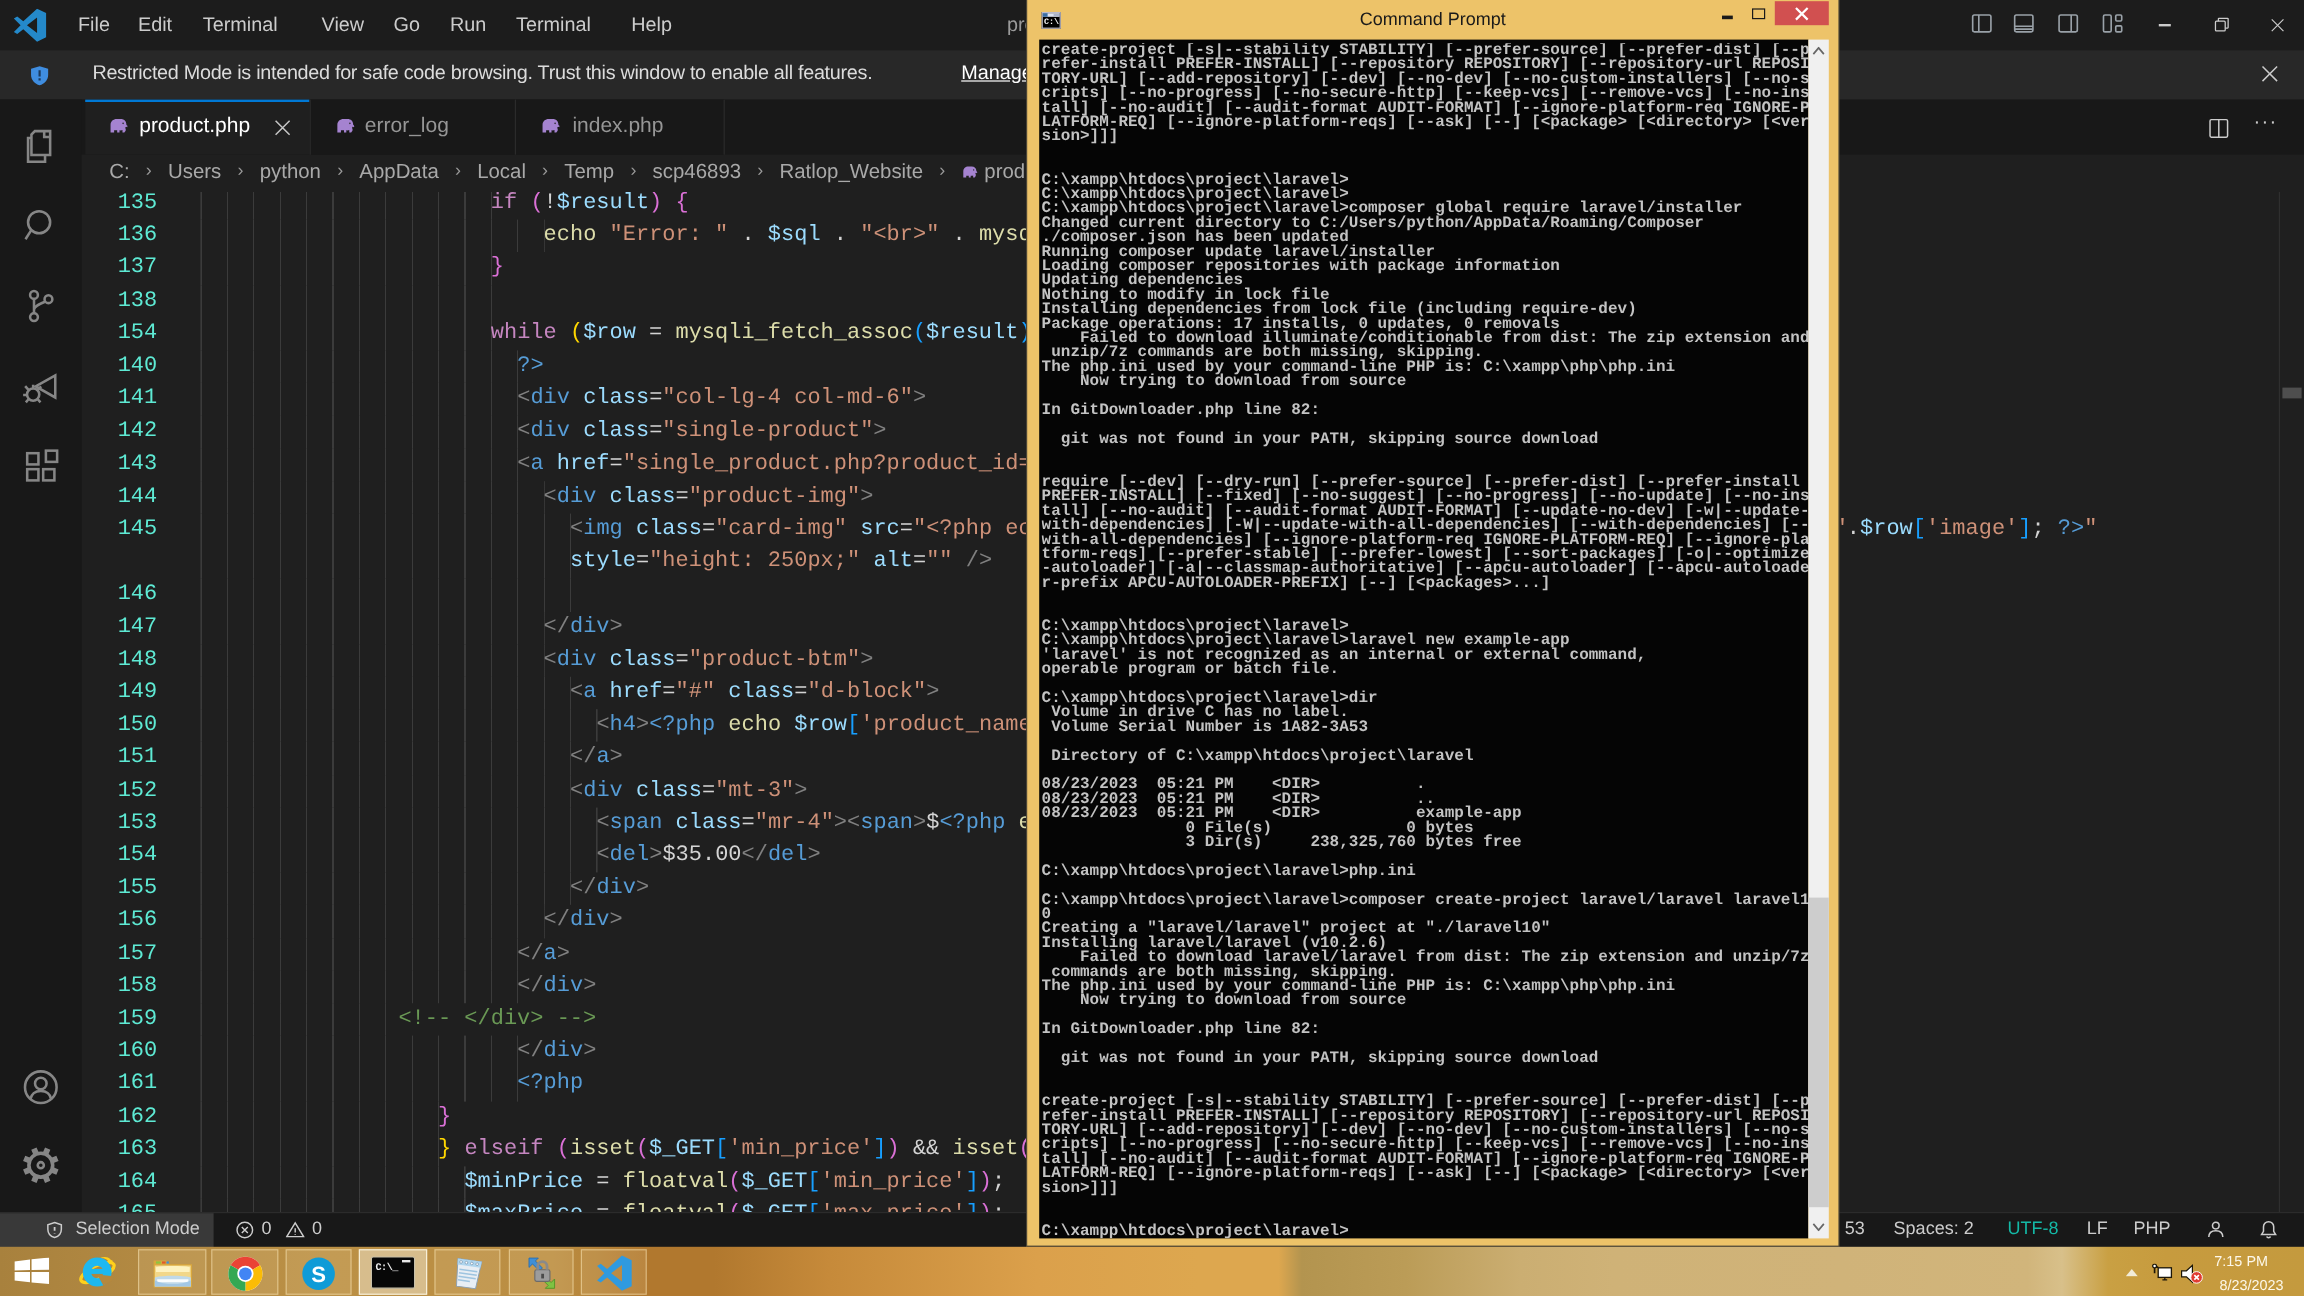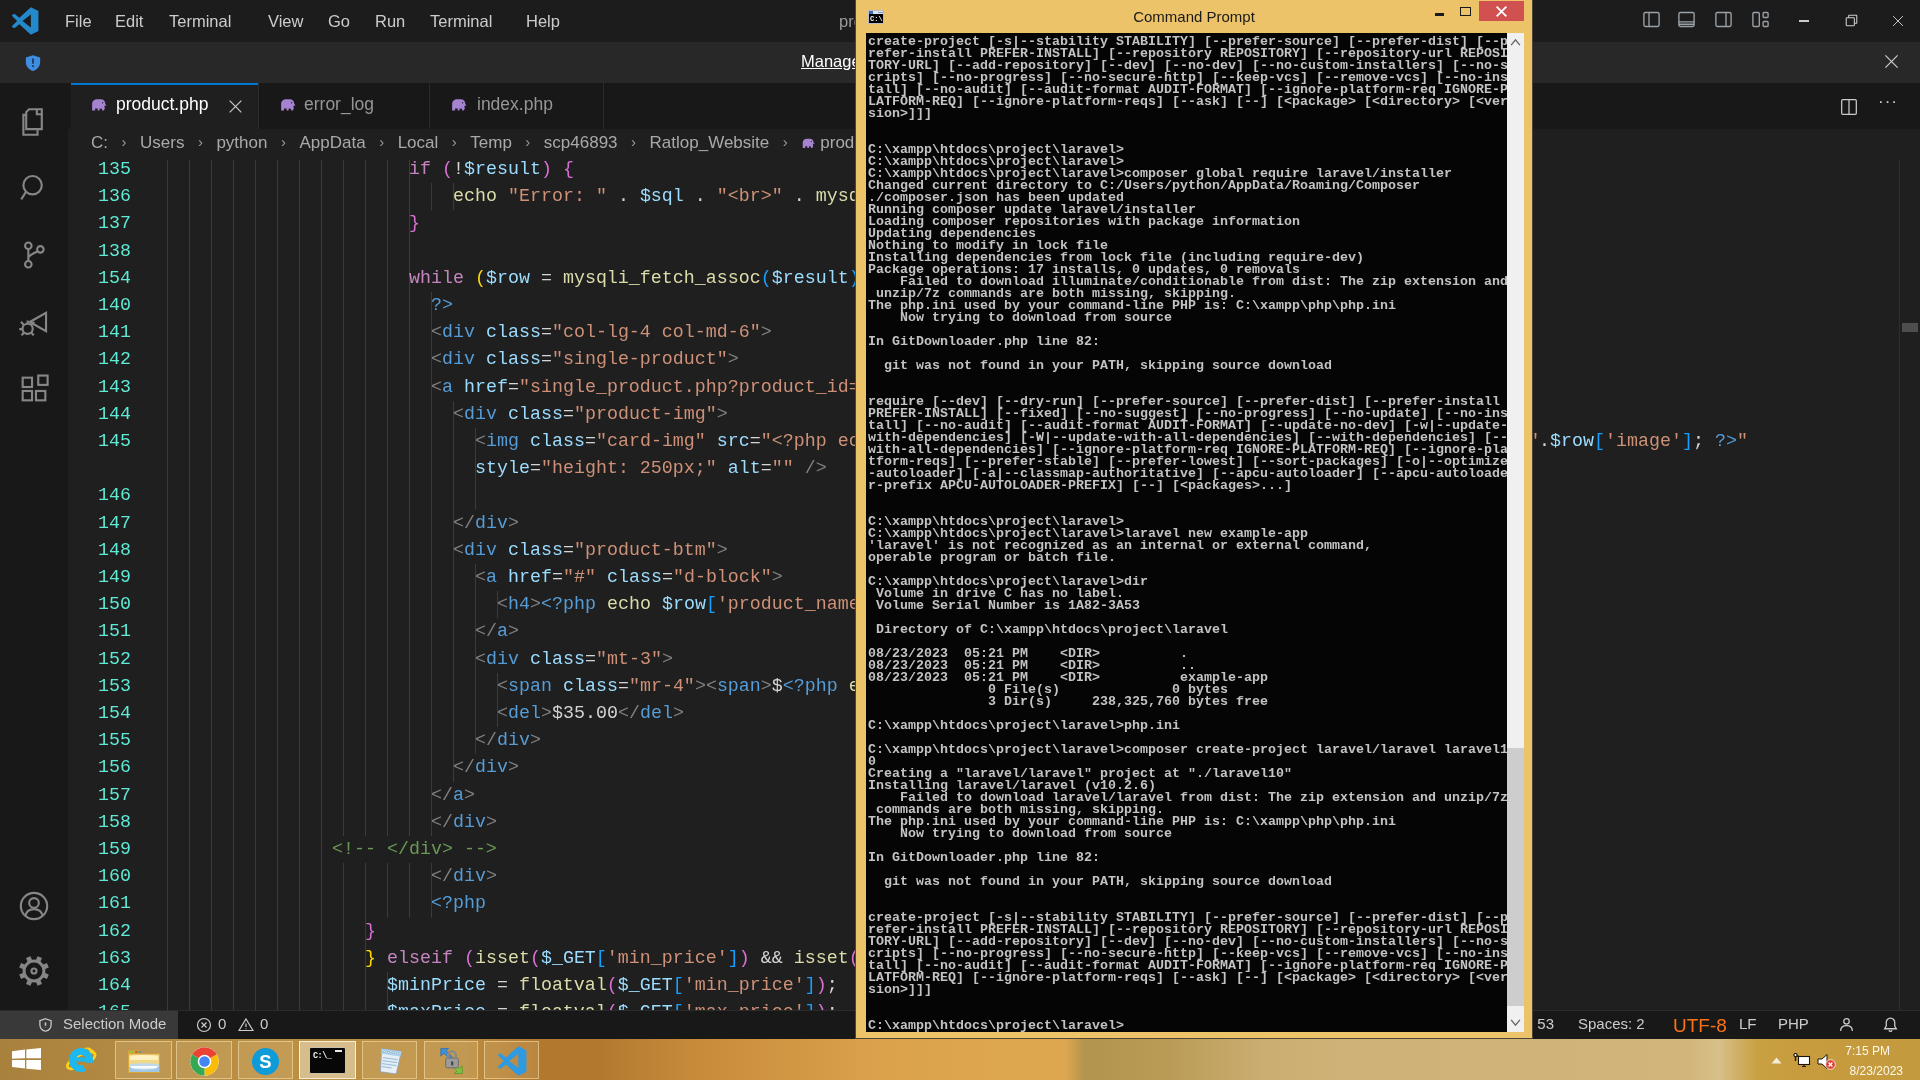--- a/index.html
+++ b/index.html
@@ -49,20 +49,21 @@
     </svg>
 <svg class="r" style="left:1892px;top:15px" width="12" height="12" viewBox="0 0 16 16" stroke="#cccccc" stroke-width="1.3">
       <path d="M1.5 1.5 L14.5 14.5 M14.5 1.5 L1.5 14.5"></path>
     </svg>
 
 <div class="r" style="left:0;top:42px;width:1920px;height:41px;background:#282828"></div>
 <svg class="r" style="left:24px;top:53px" width="18" height="20" viewBox="0 0 24 24">
  <path fill="#3f8de0" d="M12 1.5 L21.5 4.5 V11 C21.5 16.8 17.4 21 12 22.8 C6.6 21 2.5 16.8 2.5 11 V4.5 Z"></path>
  <path fill="#1b3a5e" d="M10.8 6 h2.4 v7 h-2.4 Z M10.8 15 h2.4 v2.4 h-2.4 Z"></path>
 </svg>
+<div class="r" style="left:77px;top:52px;font-size:16.5px;letter-spacing:-0.25px;color:#dcdcdc">Restricted Mode is intended for safe code browsing. Trust this window to enable all features.</div>
 <div class="r" style="left:801px;top:52px;font-size:16.5px;color:#ffffff;text-decoration:underline">Manage</div>
 <svg class="r" style="left:1884px;top:54px" width="15" height="15" viewBox="0 0 16 16" stroke="#cccccc" stroke-width="1.3">
       <path d="M1.5 1.5 L14.5 14.5 M14.5 1.5 L1.5 14.5"></path>
     </svg>
 
 <div class="r" style="left:0;top:83px;width:1920px;height:46px;background:#181818"></div>
 
 <div class="r" style="left:71px;top:83px;width:187px;height:46px;background:#1f1f1f;border-top:2px solid #0078d4"></div>
 <div class="r" style="left:258px;top:83px;width:172px;height:46px;background:#181818;border-right:1px solid #2b2b2b;border-left:1px solid #2b2b2b"></div>
 <div class="r" style="left:430px;top:83px;width:174px;height:46px;background:#181818;border-right:1px solid #2b2b2b"></div>
@@ -253,21 +254,21 @@
     </svg>
 <div class="r" style="left:218px;top:1015px;font-size:15px;color:#cccccc">0</div>
 <svg class="r" style="left:238px;top:1017px" width="16" height="16" viewBox="0 0 16 16" fill="none" stroke="#cccccc" stroke-width="1.2">
       <path d="M8 2 L15 13.5 H1 Z"></path>
       <path d="M8 6.5 V10 M8 11.5 V12.2"></path>
     </svg>
 <div class="r" style="left:260px;top:1015px;font-size:15px;color:#cccccc">0</div>
 
 <div class="r" style="left:1400px;top:1015px;width:154px;text-align:right;font-size:15px;color:#cccccc">Ln 145, Col 53</div>
 <div class="r" style="left:1578px;top:1015px;font-size:15px;color:#cccccc">Spaces: 2</div>
-<div class="r" style="left:1673px;top:1015px;font-size:19px;color:#f97316">UTF-8</div>
+<div class="r" style="left:1673px;top:1015px;font-size:15px;color:#14b8a6">UTF-8</div>
 <div class="r" style="left:1739px;top:1015px;font-size:15px;color:#cccccc">LF</div>
 <div class="r" style="left:1778px;top:1015px;font-size:15px;color:#cccccc">PHP</div>
 <svg class="r" style="left:1838px;top:1016px" width="17" height="17" viewBox="0 0 16 16" fill="none" stroke="#cccccc" stroke-width="1.2">
       <circle cx="8" cy="5" r="2.6"></circle>
       <path d="M2.5 14 C2.5 10.5 5 9 8 9 C11 9 13.5 10.5 13.5 14"></path>
     </svg>
 <svg class="r" style="left:1882px;top:1016px" width="17" height="17" viewBox="0 0 16 16" fill="none" stroke="#cccccc" stroke-width="1.2">
       <path d="M8 2 C5.5 2 4 4 4 6 V9.5 L2.5 12 H13.5 L12 9.5 V6 C12 4 10.5 2 8 2 Z M6.5 13.5 a1.6 1.6 0 0 0 3 0"></path>
     </svg>
 

